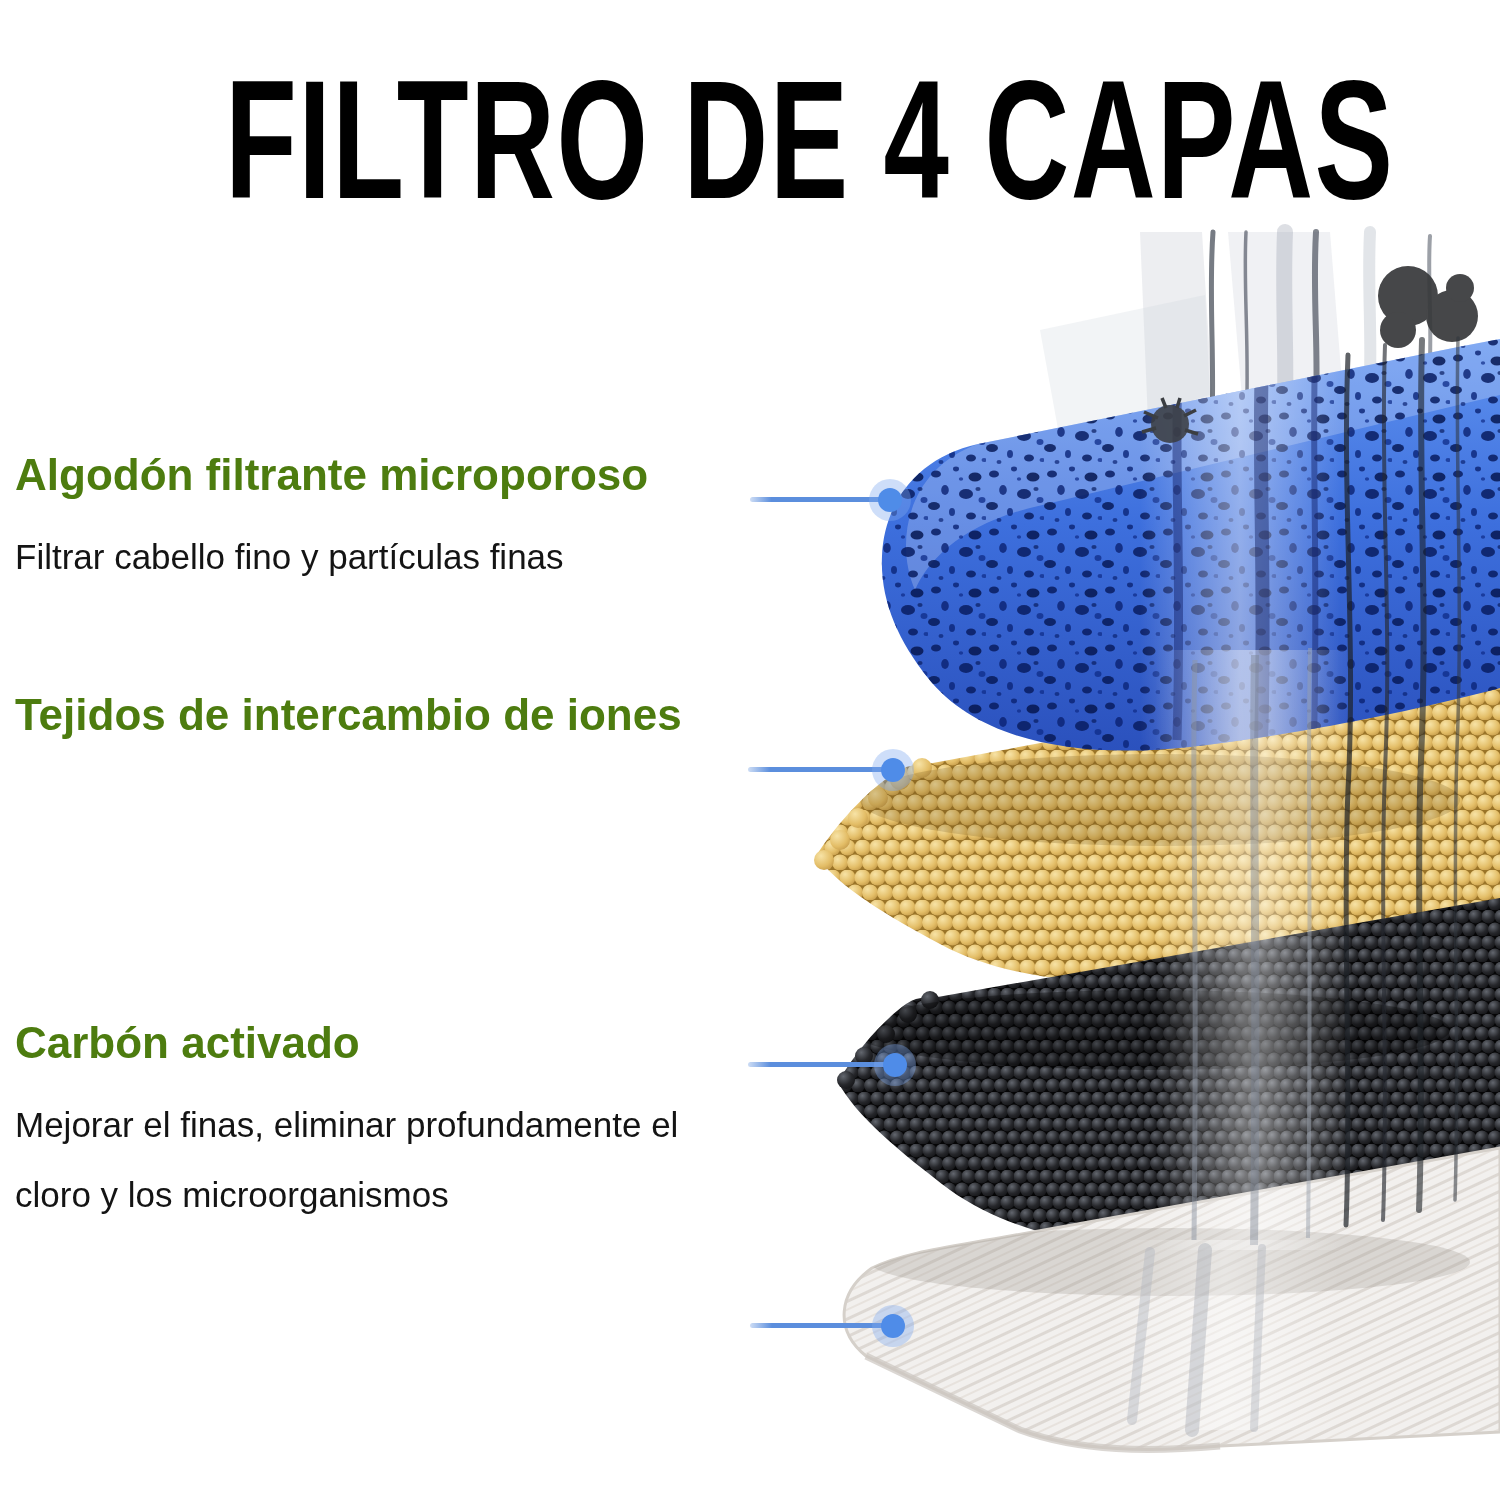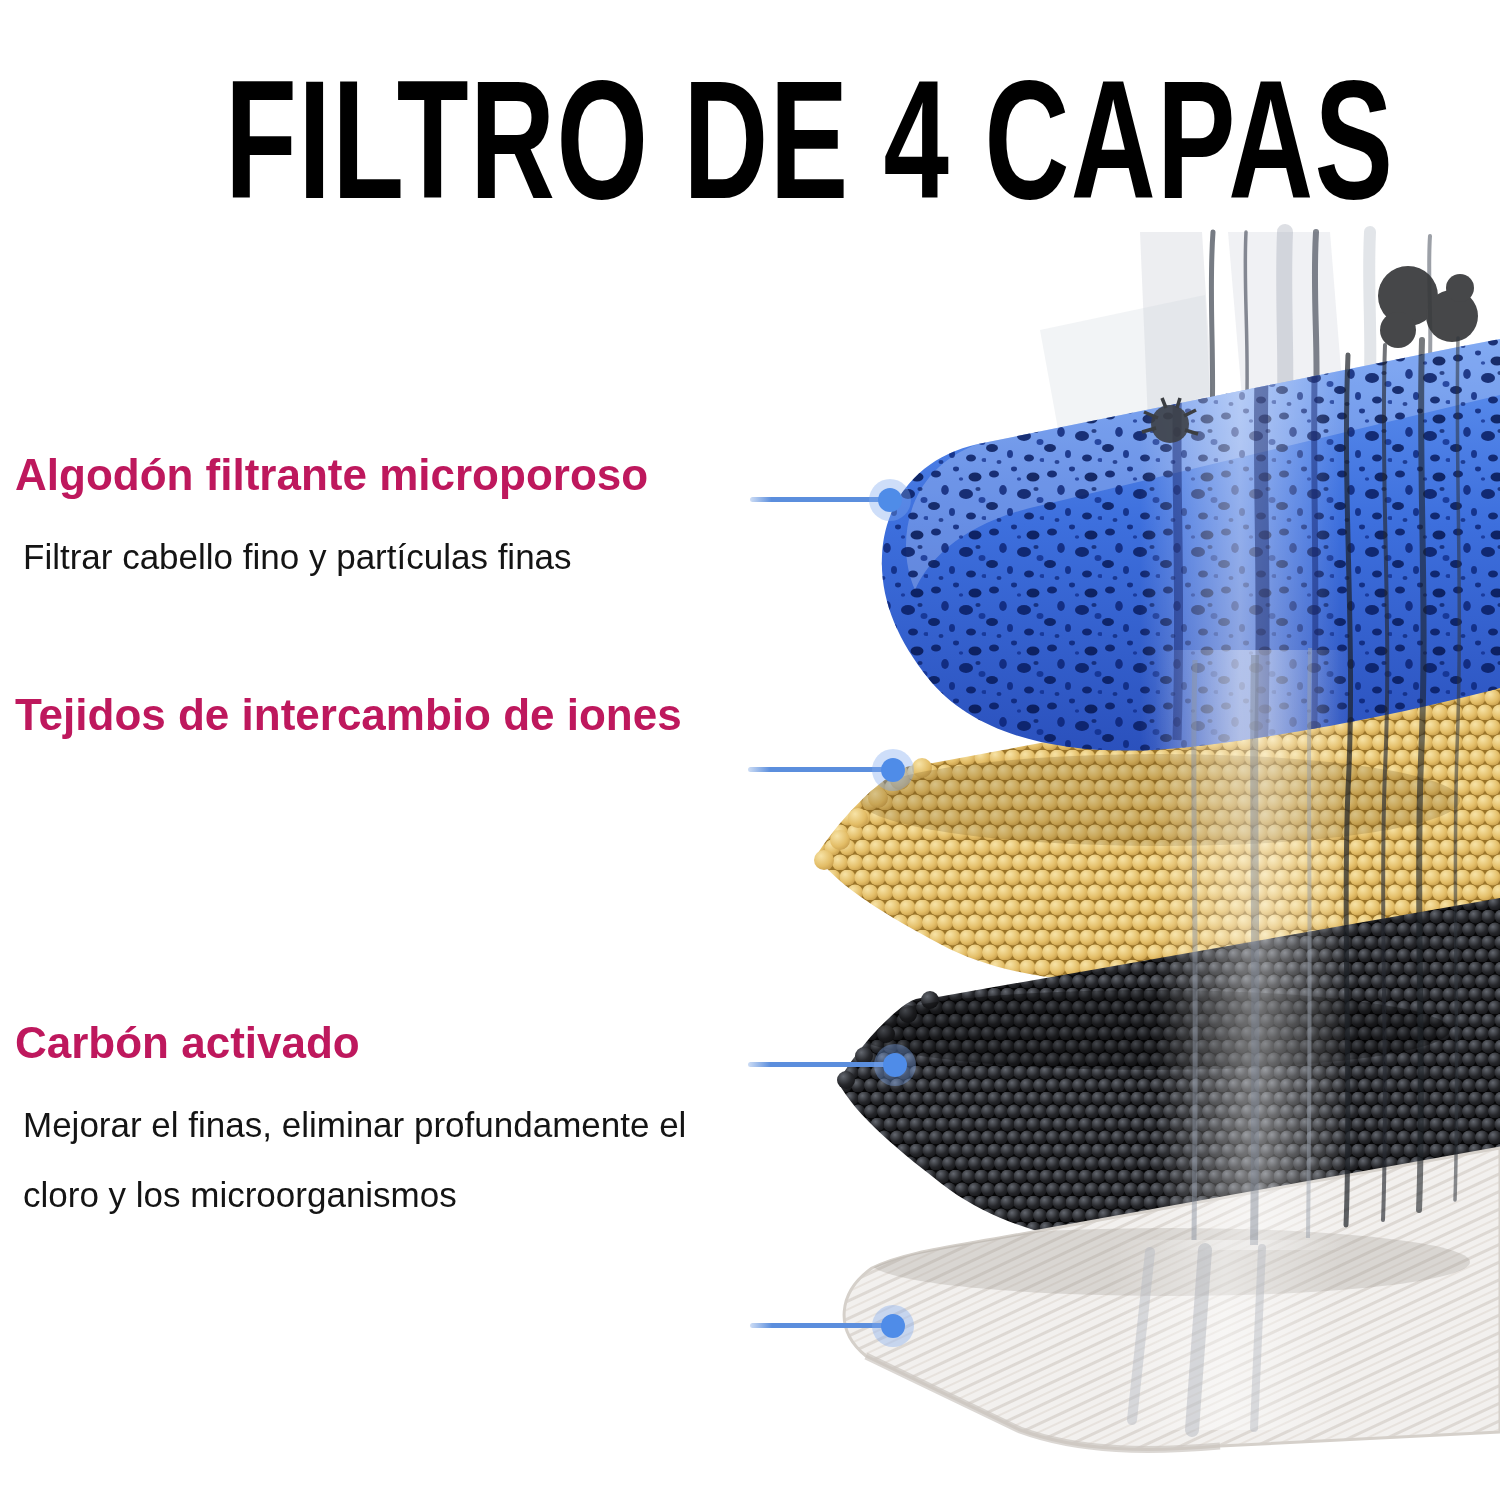--- a/index.html
+++ b/index.html
@@ -6,22 +6,22 @@
   .canvas{
     position:relative;width:1500px;height:1500px;background:#ffffff;overflow:hidden;
     font-family:"Liberation Sans", sans-serif;color:#0a0a0a;
   }
   .title{
     position:absolute;top:52px;left:0;width:1500px;margin:0;text-align:center;
     font-size:168px;line-height:1.05;font-weight:bold;color:#000;
     letter-spacing:2px;white-space:nowrap;transform:scaleX(0.70);transform-origin:50% 50%;
   }
   .callout{position:absolute;left:15px;width:745px;}
-  .callout h2{margin:0;font-size:44px;line-height:54px;font-weight:bold;color:#be185d;letter-spacing:0;}
-  .callout p{margin:20px 8px 0;font-size:35px;line-height:70px;color:#141414;letter-spacing:0;white-space:pre-line;}
+  .callout h2{margin:0;font-size:44px;line-height:54px;font-weight:bold;color:#4d7c0f;letter-spacing:0;}
+  .callout p{margin:20px 0 0;font-size:35px;line-height:70px;color:#141414;letter-spacing:0;white-space:pre-line;}
   .connector{position:absolute;height:5px;z-index:3;}
   .cline{display:block;width:calc(100% - 6px);height:5px;border-radius:3px;
     background:linear-gradient(90deg, rgba(91,142,221,.30), #5b8edd 16%, #5b8edd);}
   .cdot{position:absolute;right:-12px;top:-9.5px;width:24px;height:24px;border-radius:50%;
     background:#4f8ce8;box-shadow:0 0 0 9px rgba(125,168,240,.38);}
   .diagram{position:absolute;left:0;top:0;width:1500px;height:1500px;z-index:1;pointer-events:none;}
   .callout,.connector{z-index:2;}
 </style>
 </head>
 <body>

